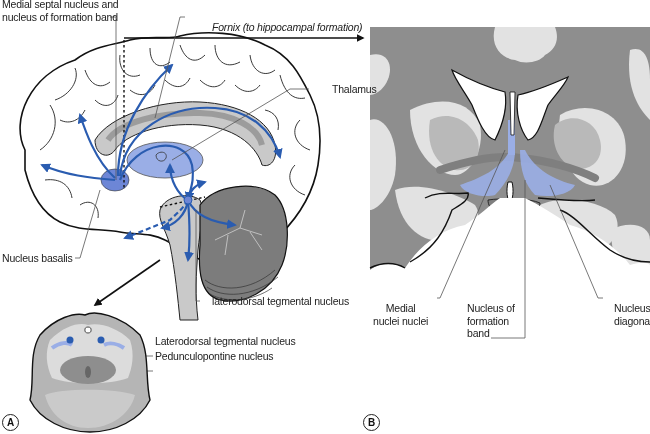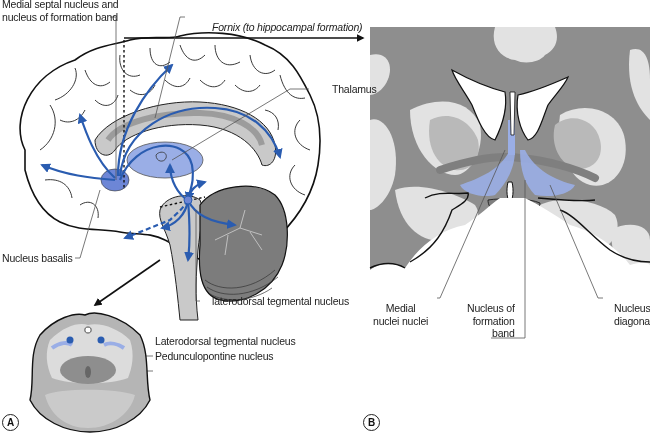--- a/index.html
+++ b/index.html
@@ -177,21 +177,21 @@
 <div class="lbl" style="left:212px;top:295px;">
   <div>laterodorsal tegmental nucleus</div>
 </div>
 <div class="lbl" style="left:155px;top:335px;">Laterodorsal tegmental nucleus</div>
 <div class="lbl" style="left:155px;top:350px;">Pedunculopontine nucleus</div>
 
 <div class="lbl" style="left:373px;top:302px;text-align:center;">
   <div>Medial</div>
   <div>nuclei nuclei</div>
 </div>
-<div class="lbl" style="left:467px;top:302px;text-align:right;">
+<div class="lbl" style="left:467px;top:302px;">
   <div>Nucleus of</div>
   <div>formation</div>
   <div>band</div>
 </div>
 <div class="lbl" style="left:614px;top:302px;">
   <div>Nucleus</div>
   <div>diagonal</div>
 </div>
 
 <div class="panel-letter" style="left:2px;top:414px;">A</div>

